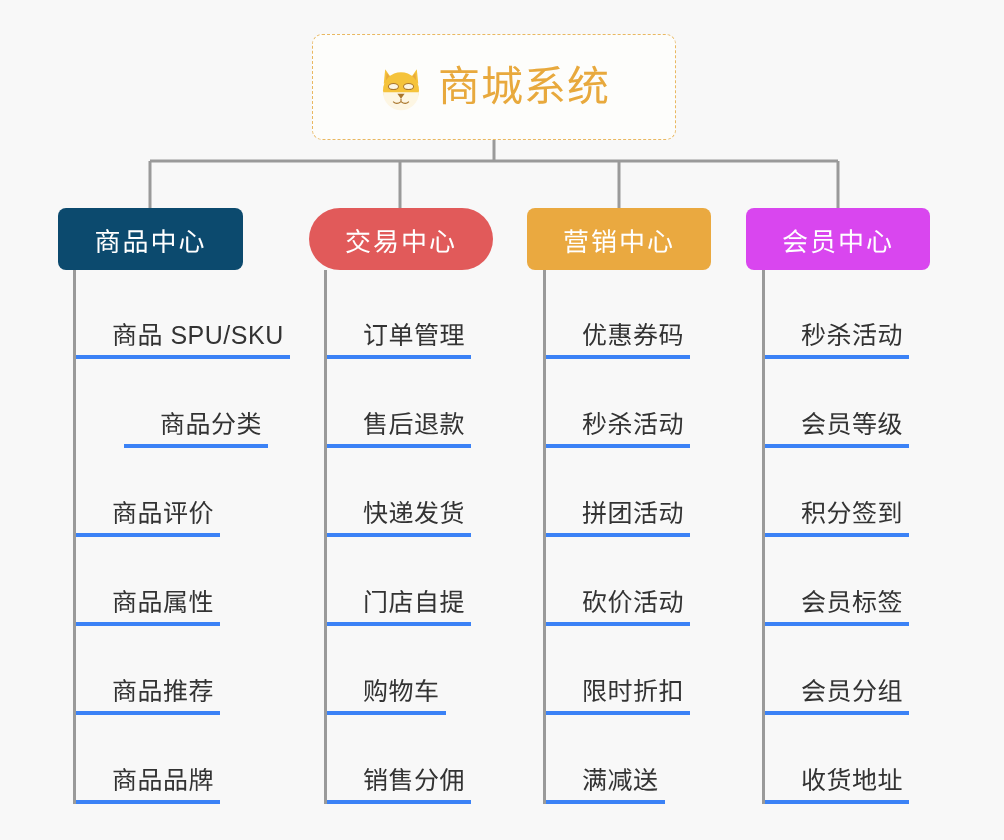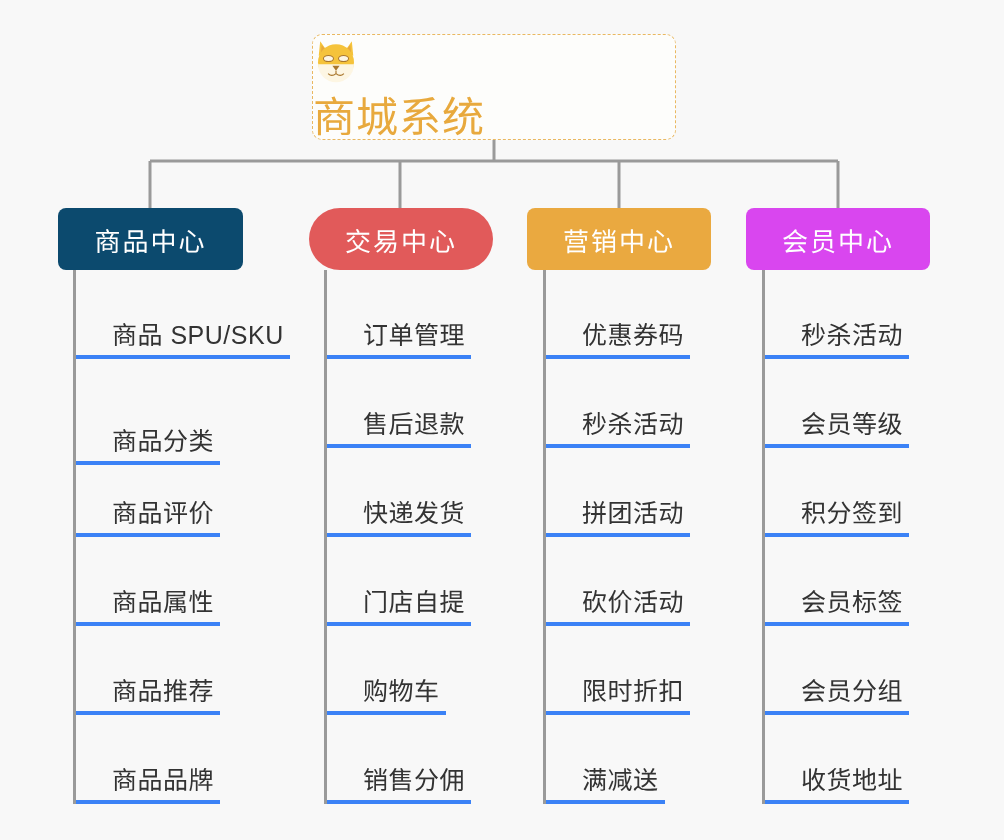--- a/index.html
+++ b/index.html
@@ -38,24 +38,23 @@
     position: absolute;
     left: 312px;
     top: 34px;
     width: 364px;
     height: 106px;
     box-sizing: border-box;
     background: #fdfdfb;
     border: 1px dashed #e9b861;
     border-radius: 10px;
     display: flex;
-    align-items: flex-start;
+    align-items: center;
     justify-content: center;
     gap: 14px;
-    flex-direction: column;
   }
   .root-emoji {
     width: 46px;
     height: 46px;
     position: relative;
     flex: none;
     margin-top: 2px;
   }
   .root-title {
     font-size: 42px;
@@ -154,21 +153,21 @@
 
   <div id="branch-layer">
       <div class="cat-header" style="left: 58px; top: 208px; width: 185px; background: #0c4a6e;">
         <span>商品中心</span>
       </div>
       <div class="branch" style="left: 73px; height: 534px;">
         <div class="spine" style="height: 534px;"></div>
         <div class="leaf" style="top: 0px;">
           <div class="leaf-inner"><span class="leaf-label">商品 SPU/SKU</span></div>
         </div>
-        <div class="leaf" style="top: 106px;">
+        <div class="leaf" style="top: 89px; margin-left: 48px;">
           <div class="leaf-inner"><span class="leaf-label">商品分类</span></div>
         </div>
         <div class="leaf" style="top: 178px;">
           <div class="leaf-inner"><span class="leaf-label">商品评价</span></div>
         </div>
         <div class="leaf" style="top: 267px;">
           <div class="leaf-inner"><span class="leaf-label">商品属性</span></div>
         </div>
         <div class="leaf" style="top: 356px;">
           <div class="leaf-inner"><span class="leaf-label">商品推荐</span></div>

